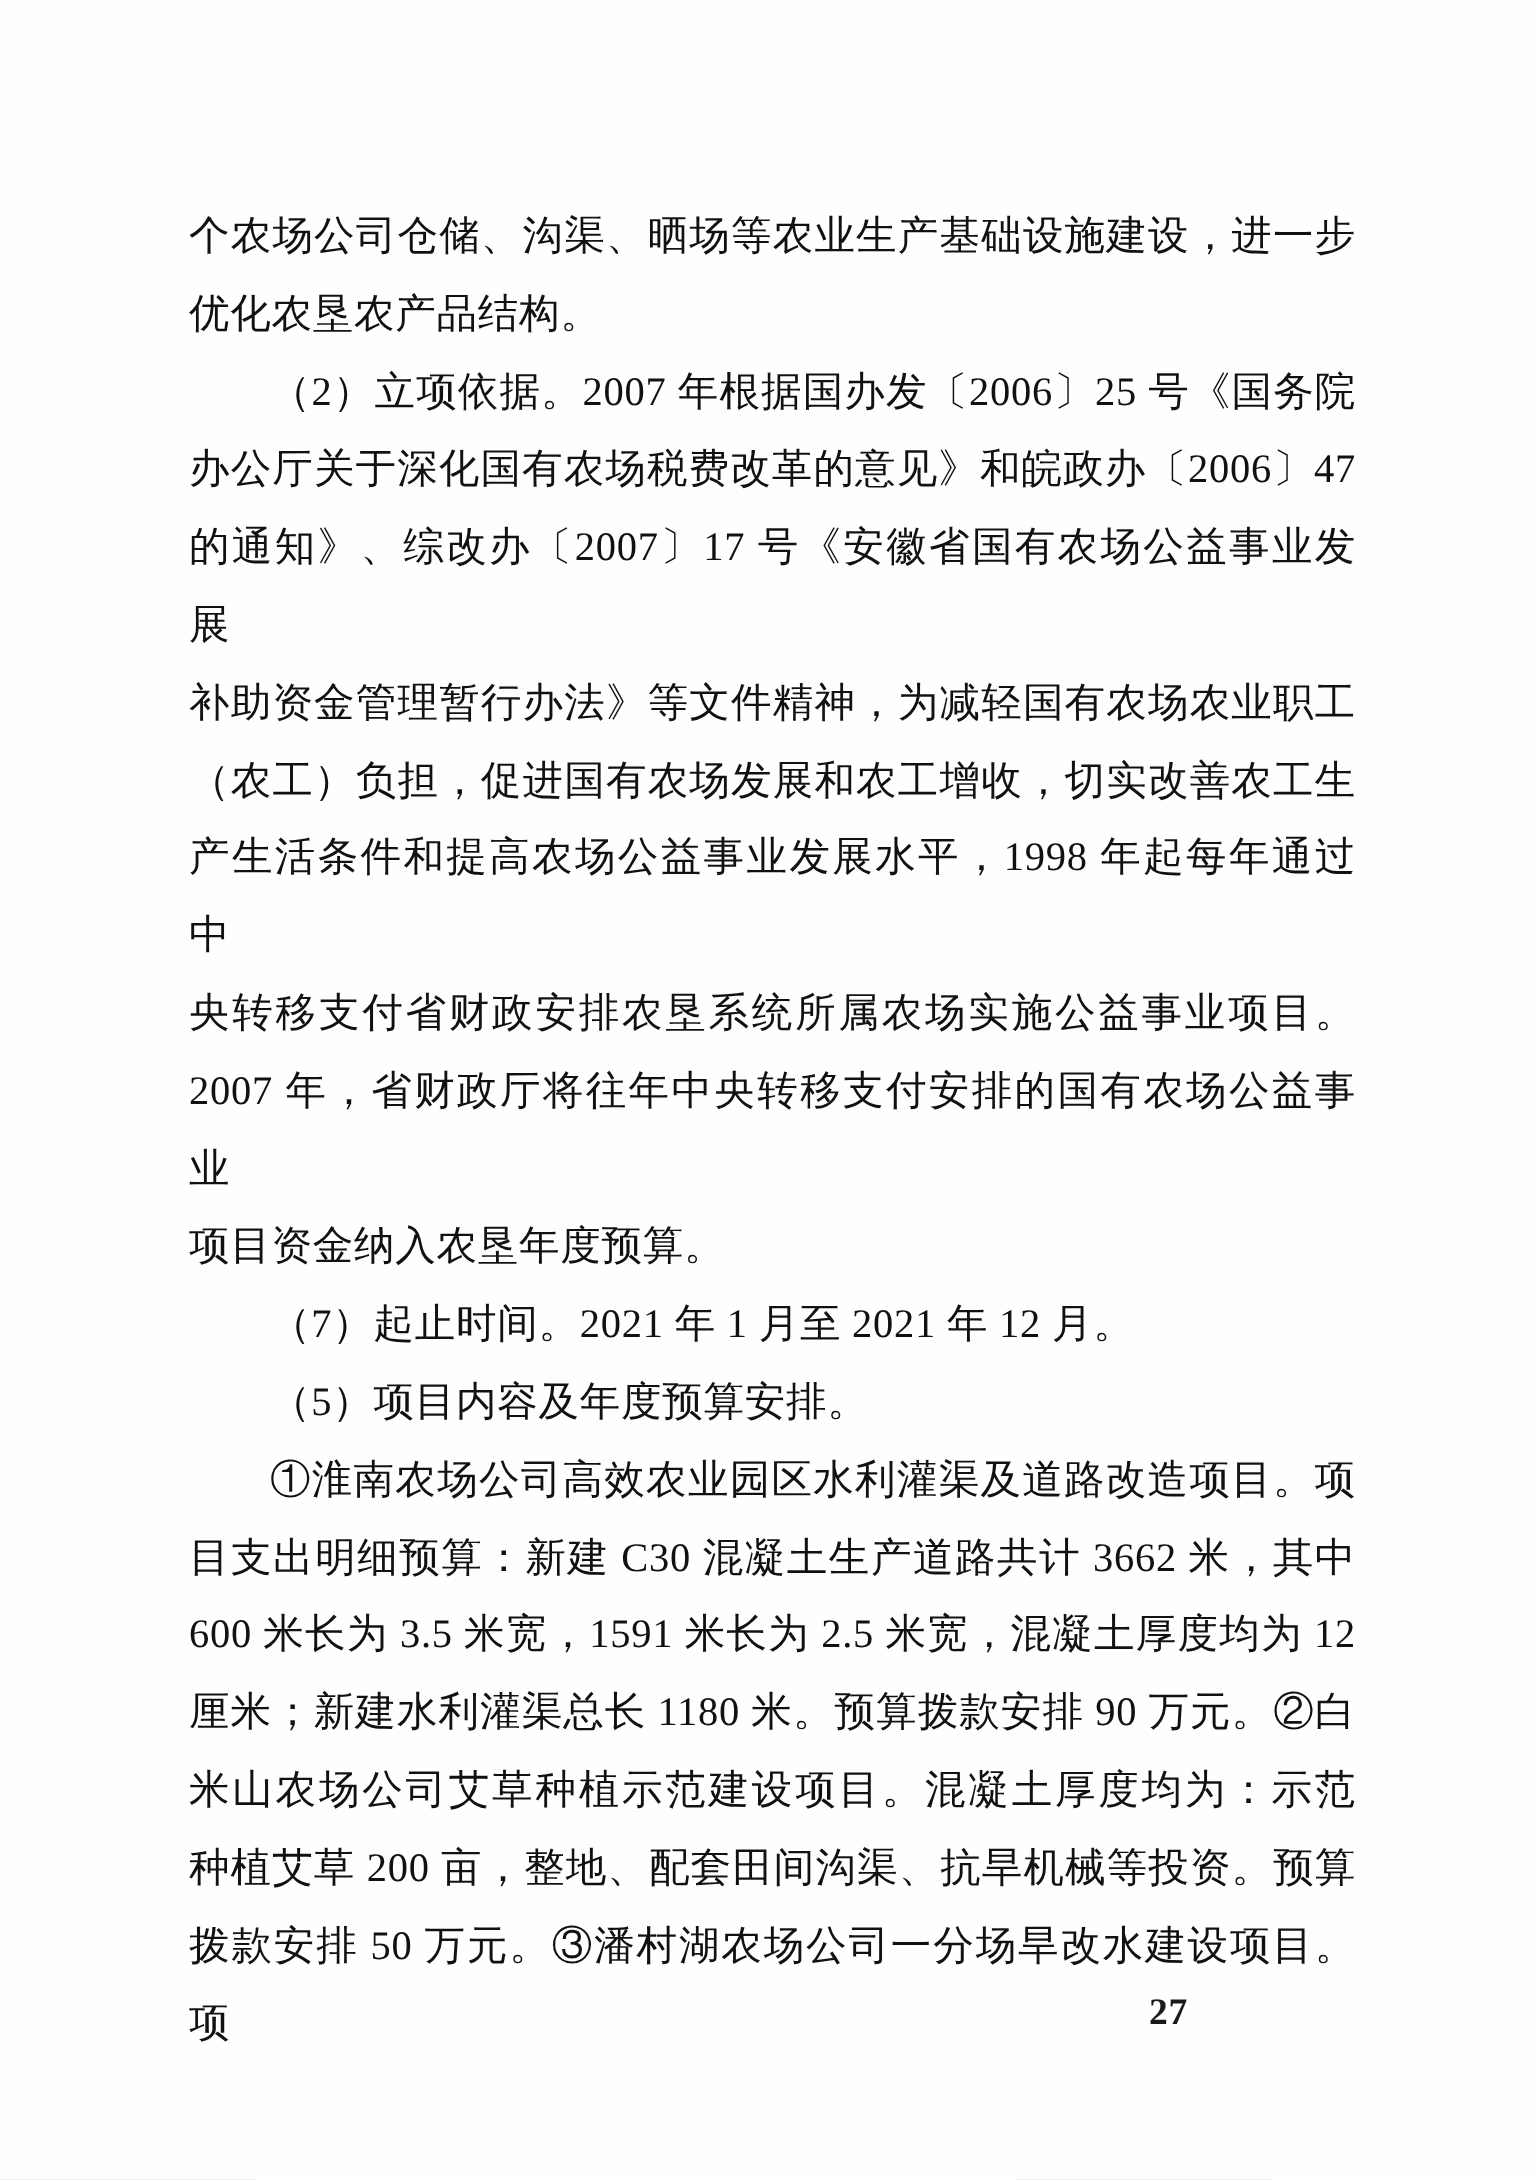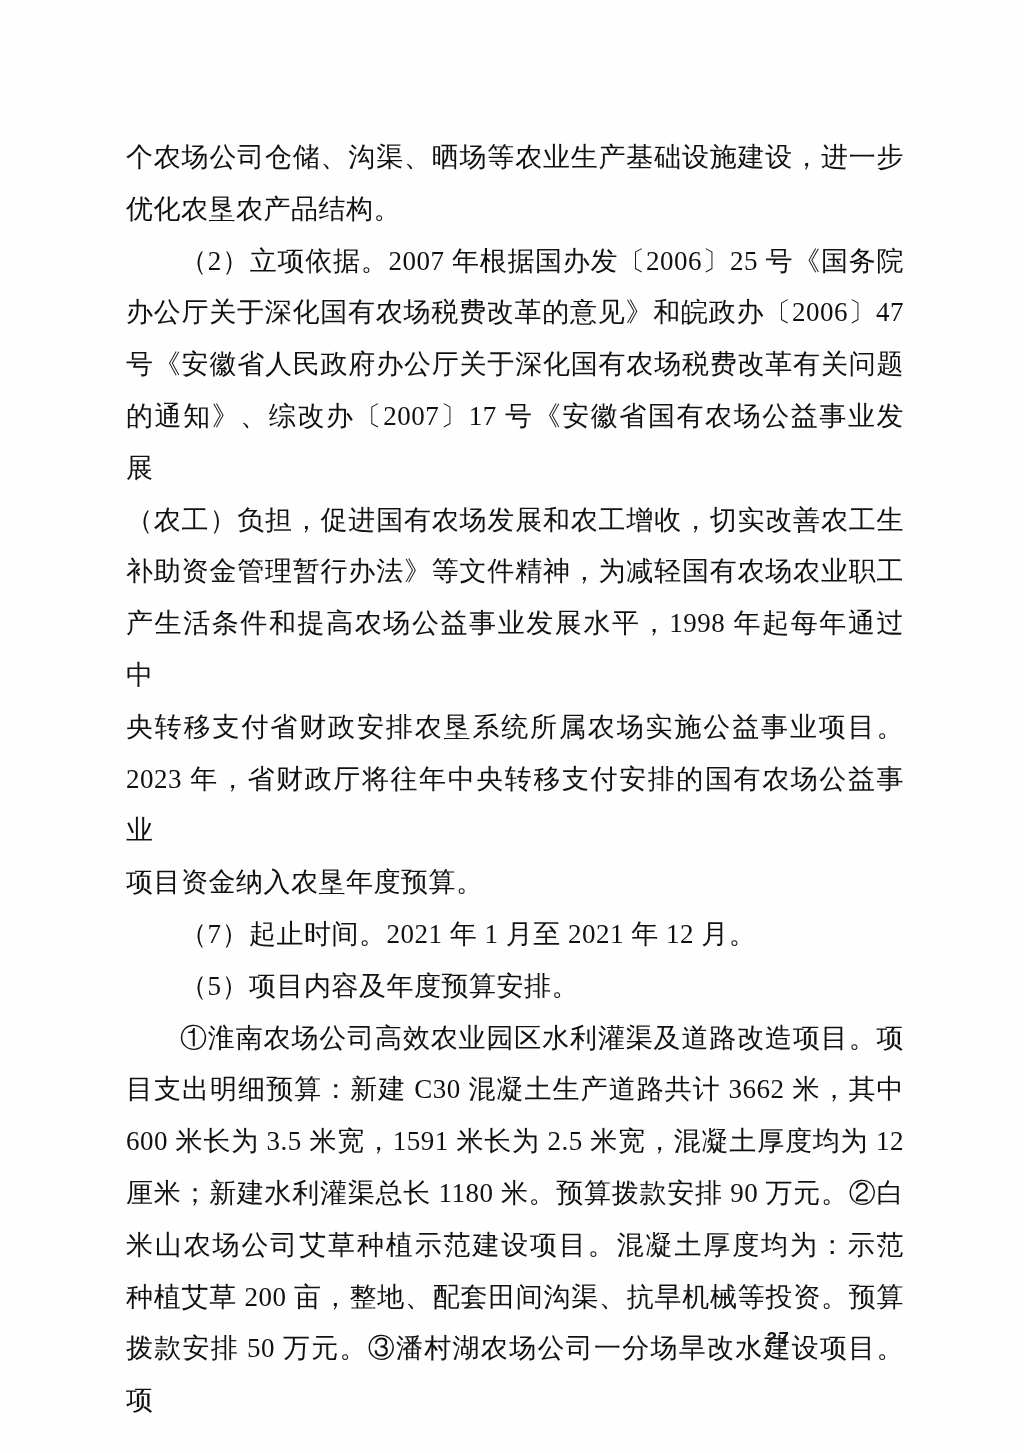--- a/index.html
+++ b/index.html
@@ -37,43 +37,41 @@
     text-align-last: justify;
     text-justify: inter-character;
   }
   .line.indent {
     text-indent: 54px;
   }
   .page-number {
     position: absolute;
     left: 766px;
     top: 1328px;
-    font-size: 19px;
+    font-size: 25px;
     font-weight: bold;
     color: #1a1a1a;
     letter-spacing: 0.5px;
-    font-family: Liberation Mono, monospace;
   }
 </style>
 </head>
 <body>
 
 <div class="page">
   <div class="text-block">
     <div class="line justify">个农场公司仓储、沟渠、晒场等农业生产基础设施建设，进一步</div>
     <div class="line">优化农垦农产品结构。</div>
     <div class="line indent justify">（2）立项依据。2007 年根据国办发〔2006〕25 号《国务院</div>
     <div class="line justify">办公厅关于深化国有农场税费改革的意见》和皖政办〔2006〕47</div>
-    <div class="line justify">号《安徽省人民政府办公厅关于深化国有农场税费改革有关问题</div>
     <div class="line justify">的通知》、综改办〔2007〕17 号《安徽省国有农场公益事业发展</div>
+    <div class="line justify">补助资金管理暂行办法》等文件精神，为减轻国有农场农业职工</div>
     <div class="line justify">（农工）负担，促进国有农场发展和农工增收，切实改善农工生</div>
-    <div class="line justify">补助资金管理暂行办法》等文件精神，为减轻国有农场农业职工</div>
     <div class="line justify">产生活条件和提高农场公益事业发展水平，1998 年起每年通过中</div>
     <div class="line justify">央转移支付省财政安排农垦系统所属农场实施公益事业项目。</div>
-    <div class="line justify">2023 年，省财政厅将往年中央转移支付安排的国有农场公益事业</div>
+    <div class="line justify">2007 年，省财政厅将往年中央转移支付安排的国有农场公益事业</div>
     <div class="line">项目资金纳入农垦年度预算。</div>
     <div class="line indent">（7）起止时间。2021 年 1 月至 2021 年 12 月。</div>
     <div class="line indent">（5）项目内容及年度预算安排。</div>
     <div class="line indent justify">①淮南农场公司高效农业园区水利灌渠及道路改造项目。项</div>
     <div class="line justify">目支出明细预算：新建 C30 混凝土生产道路共计 3662 米，其中</div>
     <div class="line justify">600 米长为 3.5 米宽，1591 米长为 2.5 米宽，混凝土厚度均为 12</div>
     <div class="line justify">厘米；新建水利灌渠总长 1180 米。预算拨款安排 90 万元。②白</div>
     <div class="line justify">米山农场公司艾草种植示范建设项目。混凝土厚度均为：示范</div>
     <div class="line justify">种植艾草 200 亩，整地、配套田间沟渠、抗旱机械等投资。预算</div>
     <div class="line justify">拨款安排 50 万元。③潘村湖农场公司一分场旱改水建设项目。项</div>

